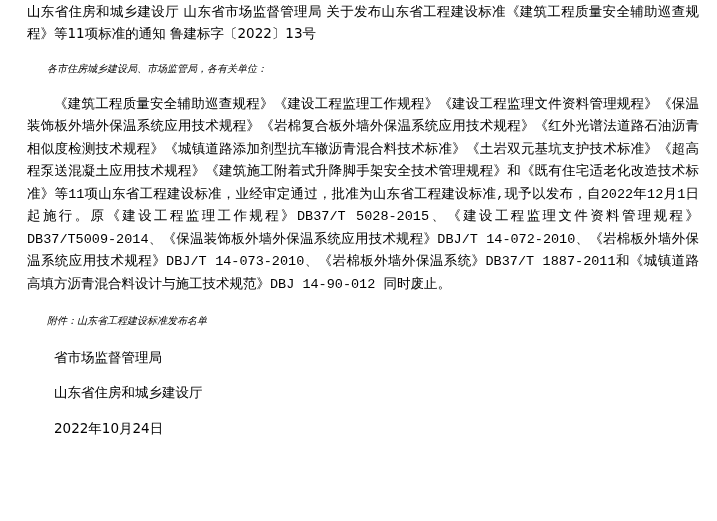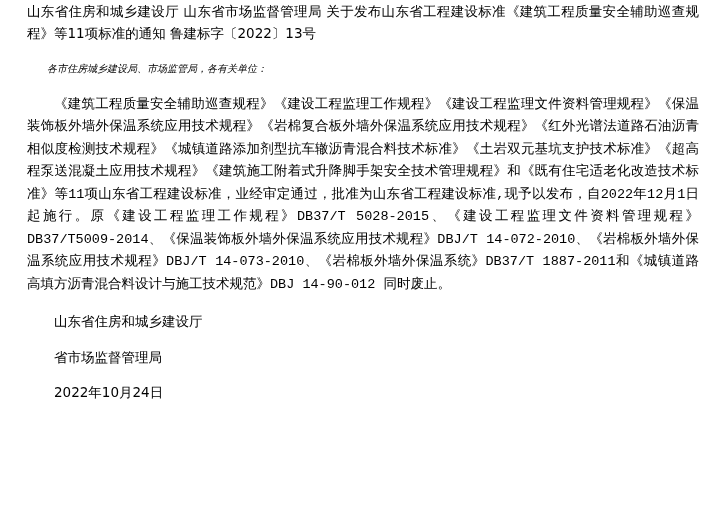--- a/index.html
+++ b/index.html
@@ -57,20 +57,21 @@
 
 <div class="page">
 
   <div class="doc-title">山东省住房和城乡建设厅  山东省市场监督管理局  关于发布山东省工程建设标准《建筑工程质量安全辅助巡查规程》等11项标准的通知  鲁建标字〔2022〕13号</div>
 
   <div class="para">各市住房城乡建设局、市场监管局，各有关单位：</div>
 
   <div class="body-block">《建筑工程质量安全辅助巡查规程》《建设工程监理工作规程》《建设工程监理文件资料管理规程》《保温装饰板外墙外保温系统应用技术规程》《岩棉复合板外墙外保温系统应用技术规程》《红外光谱法道路石油沥青相似度检测技术规程》《城镇道路添加剂型抗车辙沥青混合料技术标准》《土岩双元基坑支护技术标准》《超高程泵送混凝土应用技术规程》《建筑施工附着式升降脚手架安全技术管理规程》和《既有住宅适老化改造技术标准》等11项山东省工程建设标准，业经审定通过，批准为山东省工程建设标准,现予以发布，自2022年12月1日起施行。原《建设工程监理工作规程》DB37/T 5028-2015、《建设工程监理文件资料管理规程》DB37/T5009-2014、《保温装饰板外墙外保温系统应用技术规程》DBJ/T 14-072-2010、《岩棉板外墙外保温系统应用技术规程》DBJ/T 14-073-2010、《岩棉板外墙外保温系统》DB37/T 1887-2011和《城镇道路高填方沥青混合料设计与施工技术规范》DBJ 14-90-012 同时废止。</div>
 
 
+  <div class="para">附件：山东省工程建设标准发布名单</div>
+
+  <div class="sign">省市场监督管理局</div>
 
   <div class="sign">山东省住房和城乡建设厅</div>
-
-  <div class="sign">省市场监督管理局</div>
 
   <div class="sign">2022年10月24日</div>
 
 </div>
 
 </body></html>

